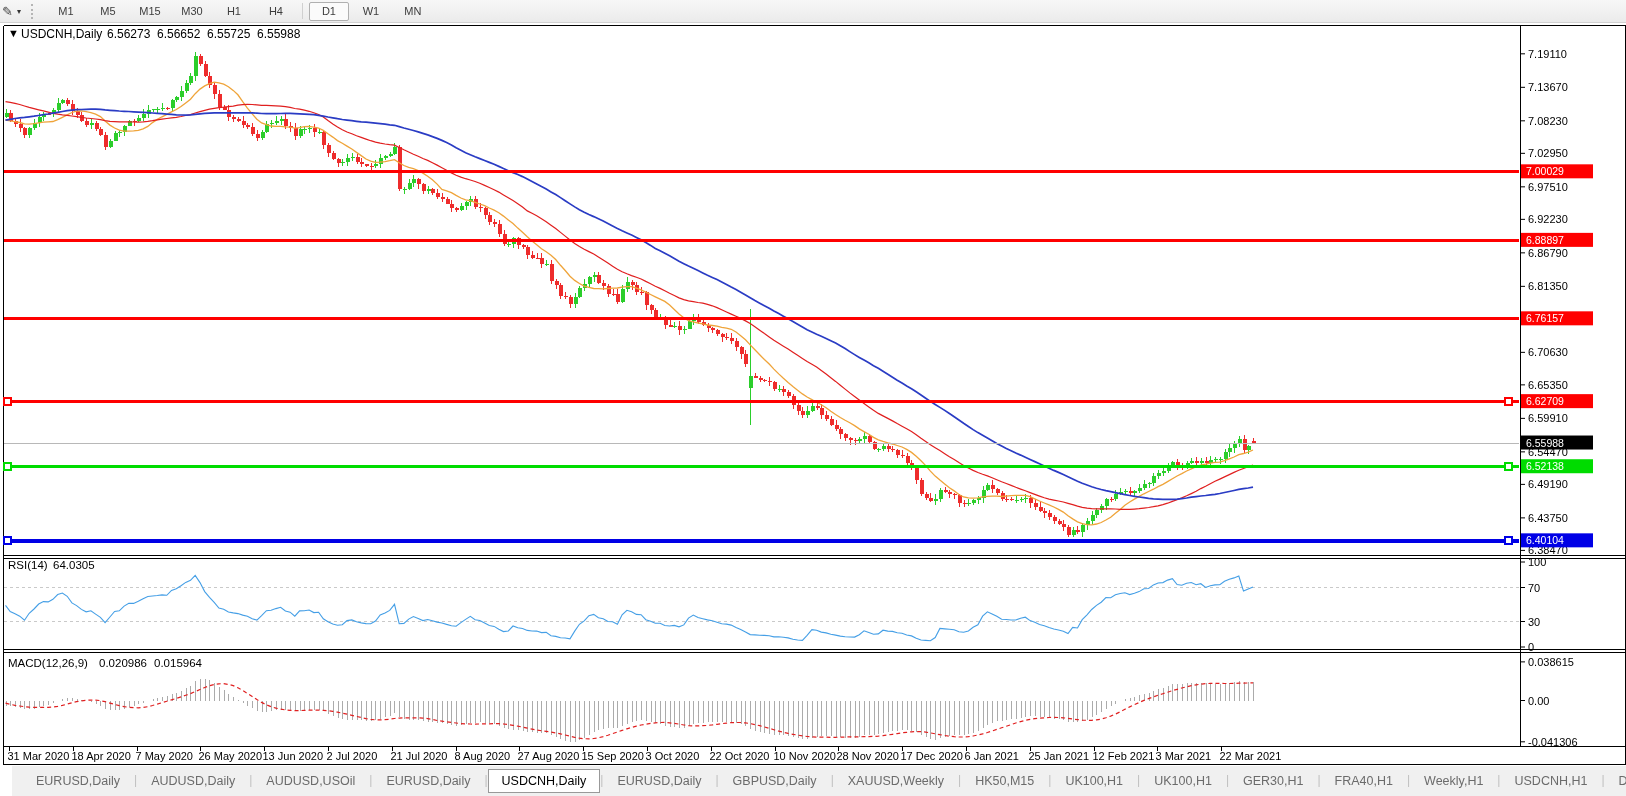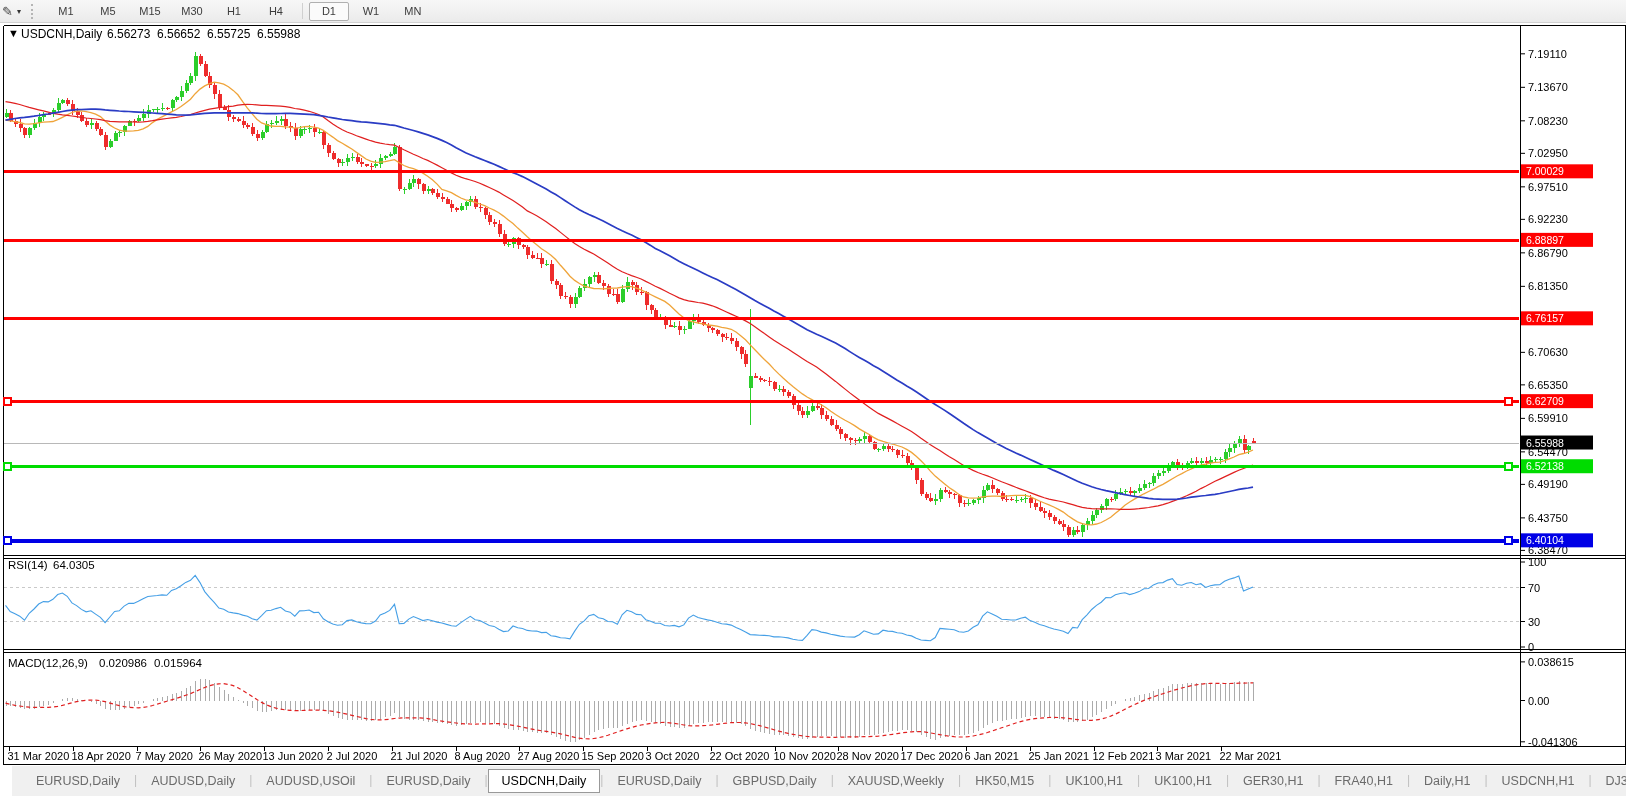--- a/index.html
+++ b/index.html
@@ -1042,21 +1042,21 @@
         <div class="tab">HK50,M15</div>
         <span class="tsep">|</span>
         <div class="tab">UK100,H1</div>
         <span class="tsep">|</span>
         <div class="tab">UK100,H1</div>
         <span class="tsep">|</span>
         <div class="tab">GER30,H1</div>
         <span class="tsep">|</span>
         <div class="tab">FRA40,H1</div>
         <span class="tsep">|</span>
-        <div class="tab">Daily,H1</div>
+        <div class="tab">Weekly,H1</div>
         <span class="tsep">|</span>
         <div class="tab">USDCNH,H1</div>
         <span class="tsep">|</span>
         <div class="tab">DJ30,Weekly</div>
       </div>
 
   </div>
 </div>
 
 </body></html>

